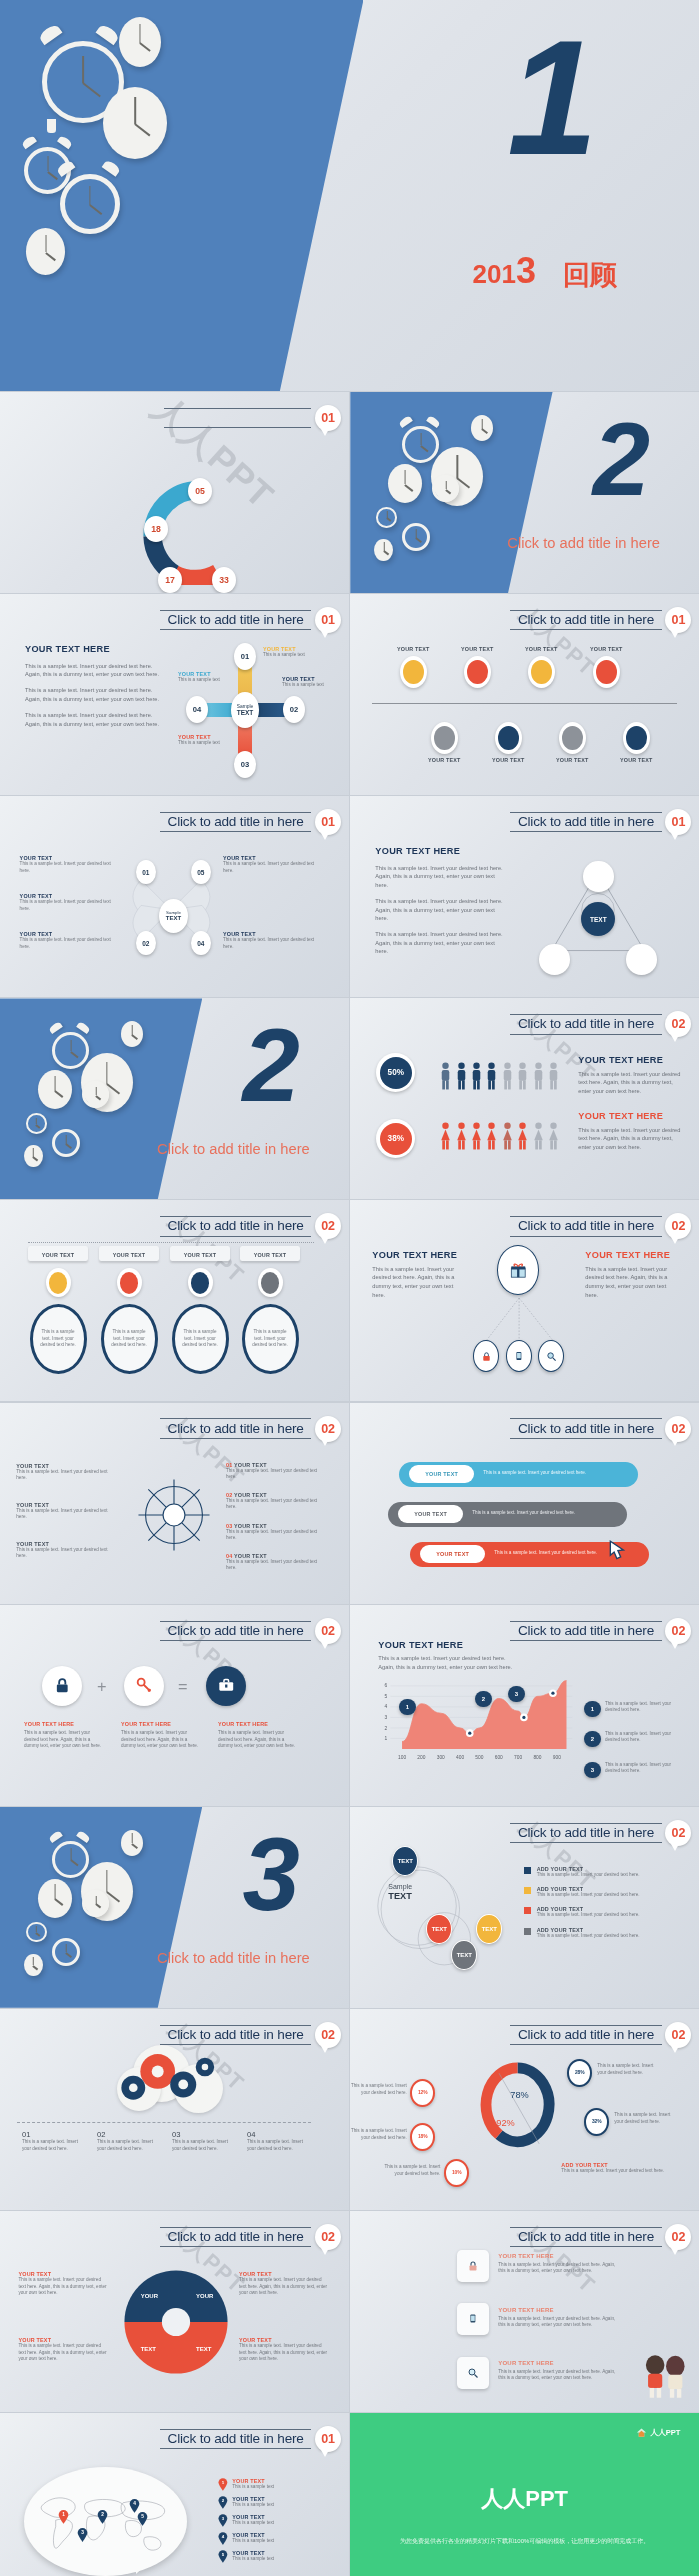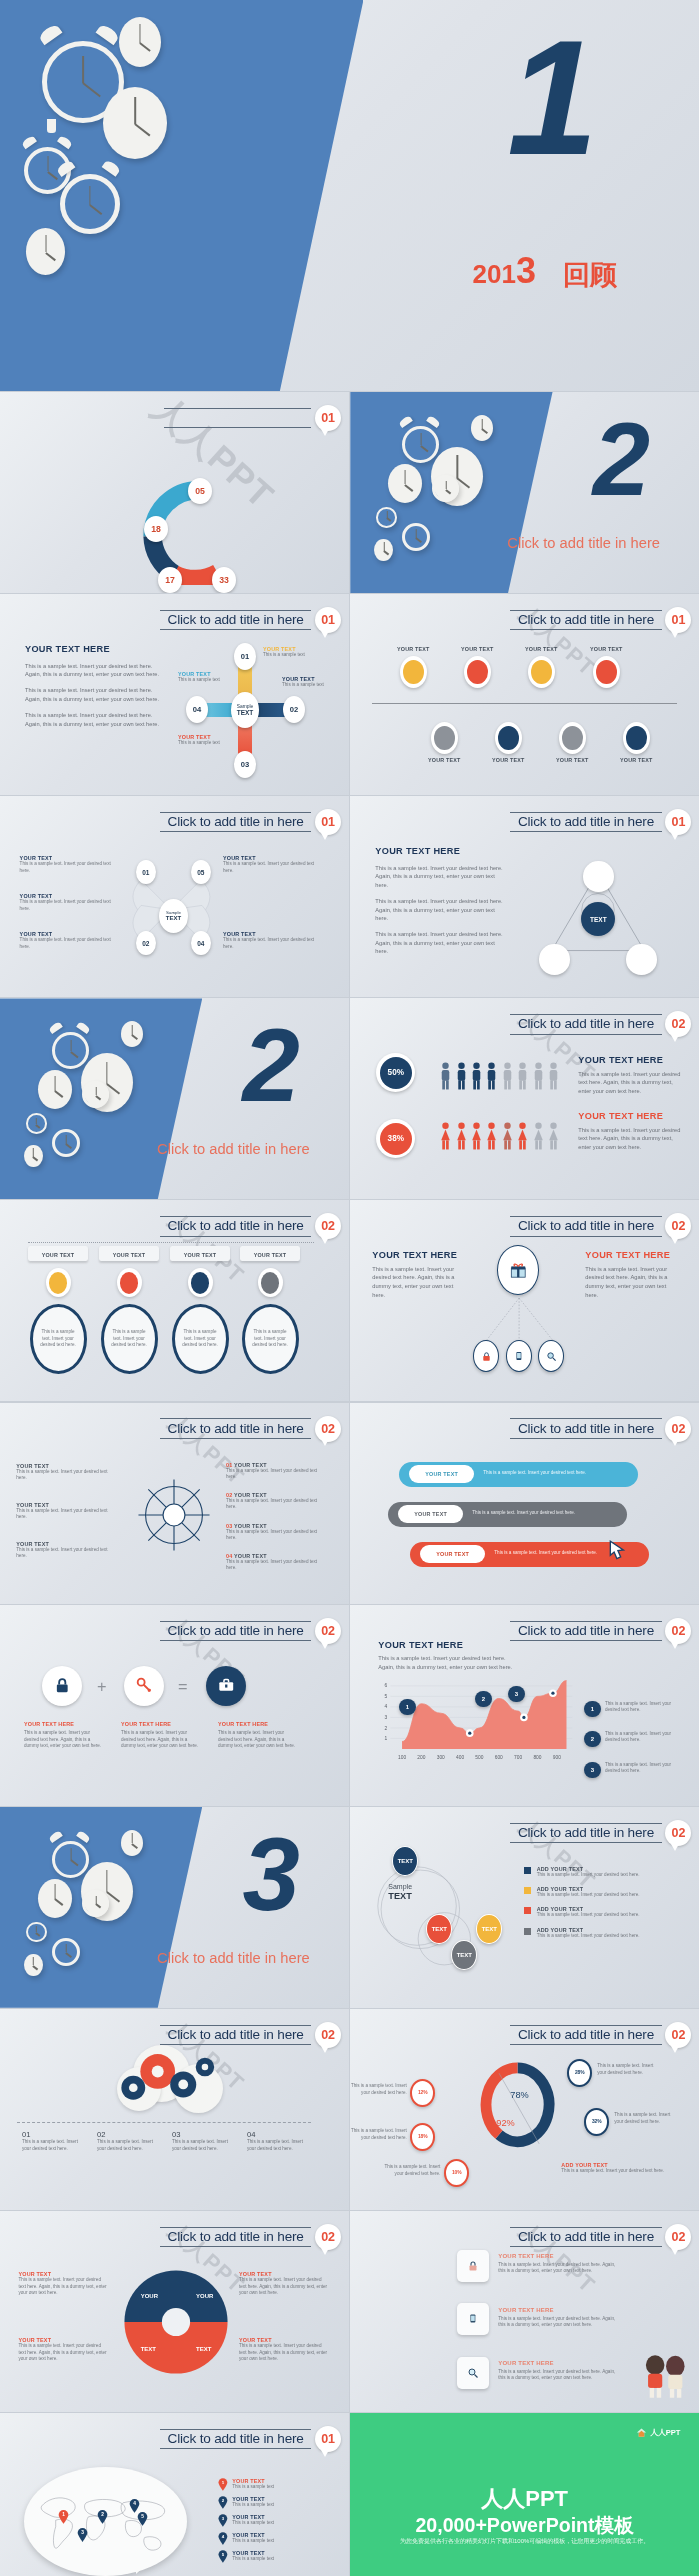--- a/index.html
+++ b/index.html
@@ -1172,19 +1172,18 @@
 
   <div class="slide half-last promo">
     <div class="logo">
       <svg width="11" height="11" viewBox="0 0 24 24">
         <path d="M12 3 L22 12 H18 V21 H6 V12 H2 Z" fill="#d9f2e4"></path>
         <path d="M12 8 L18 13 V21 H6 V13 Z" fill="#e8903a"></path>
       </svg>
       <span>人人PPT</span>
     </div>
     <div class="ln1">人人PPT</div>
-    <div class="ln2">20,000+PowerPoint模板</div>
     <div class="ln3">为您免费提供各行各业的精美幻灯片下载和100%可编辑的模板，让您用更少的时间完成工作。</div>
   </div>
 </div>
 
 </div>
 
 
 </body></html>

